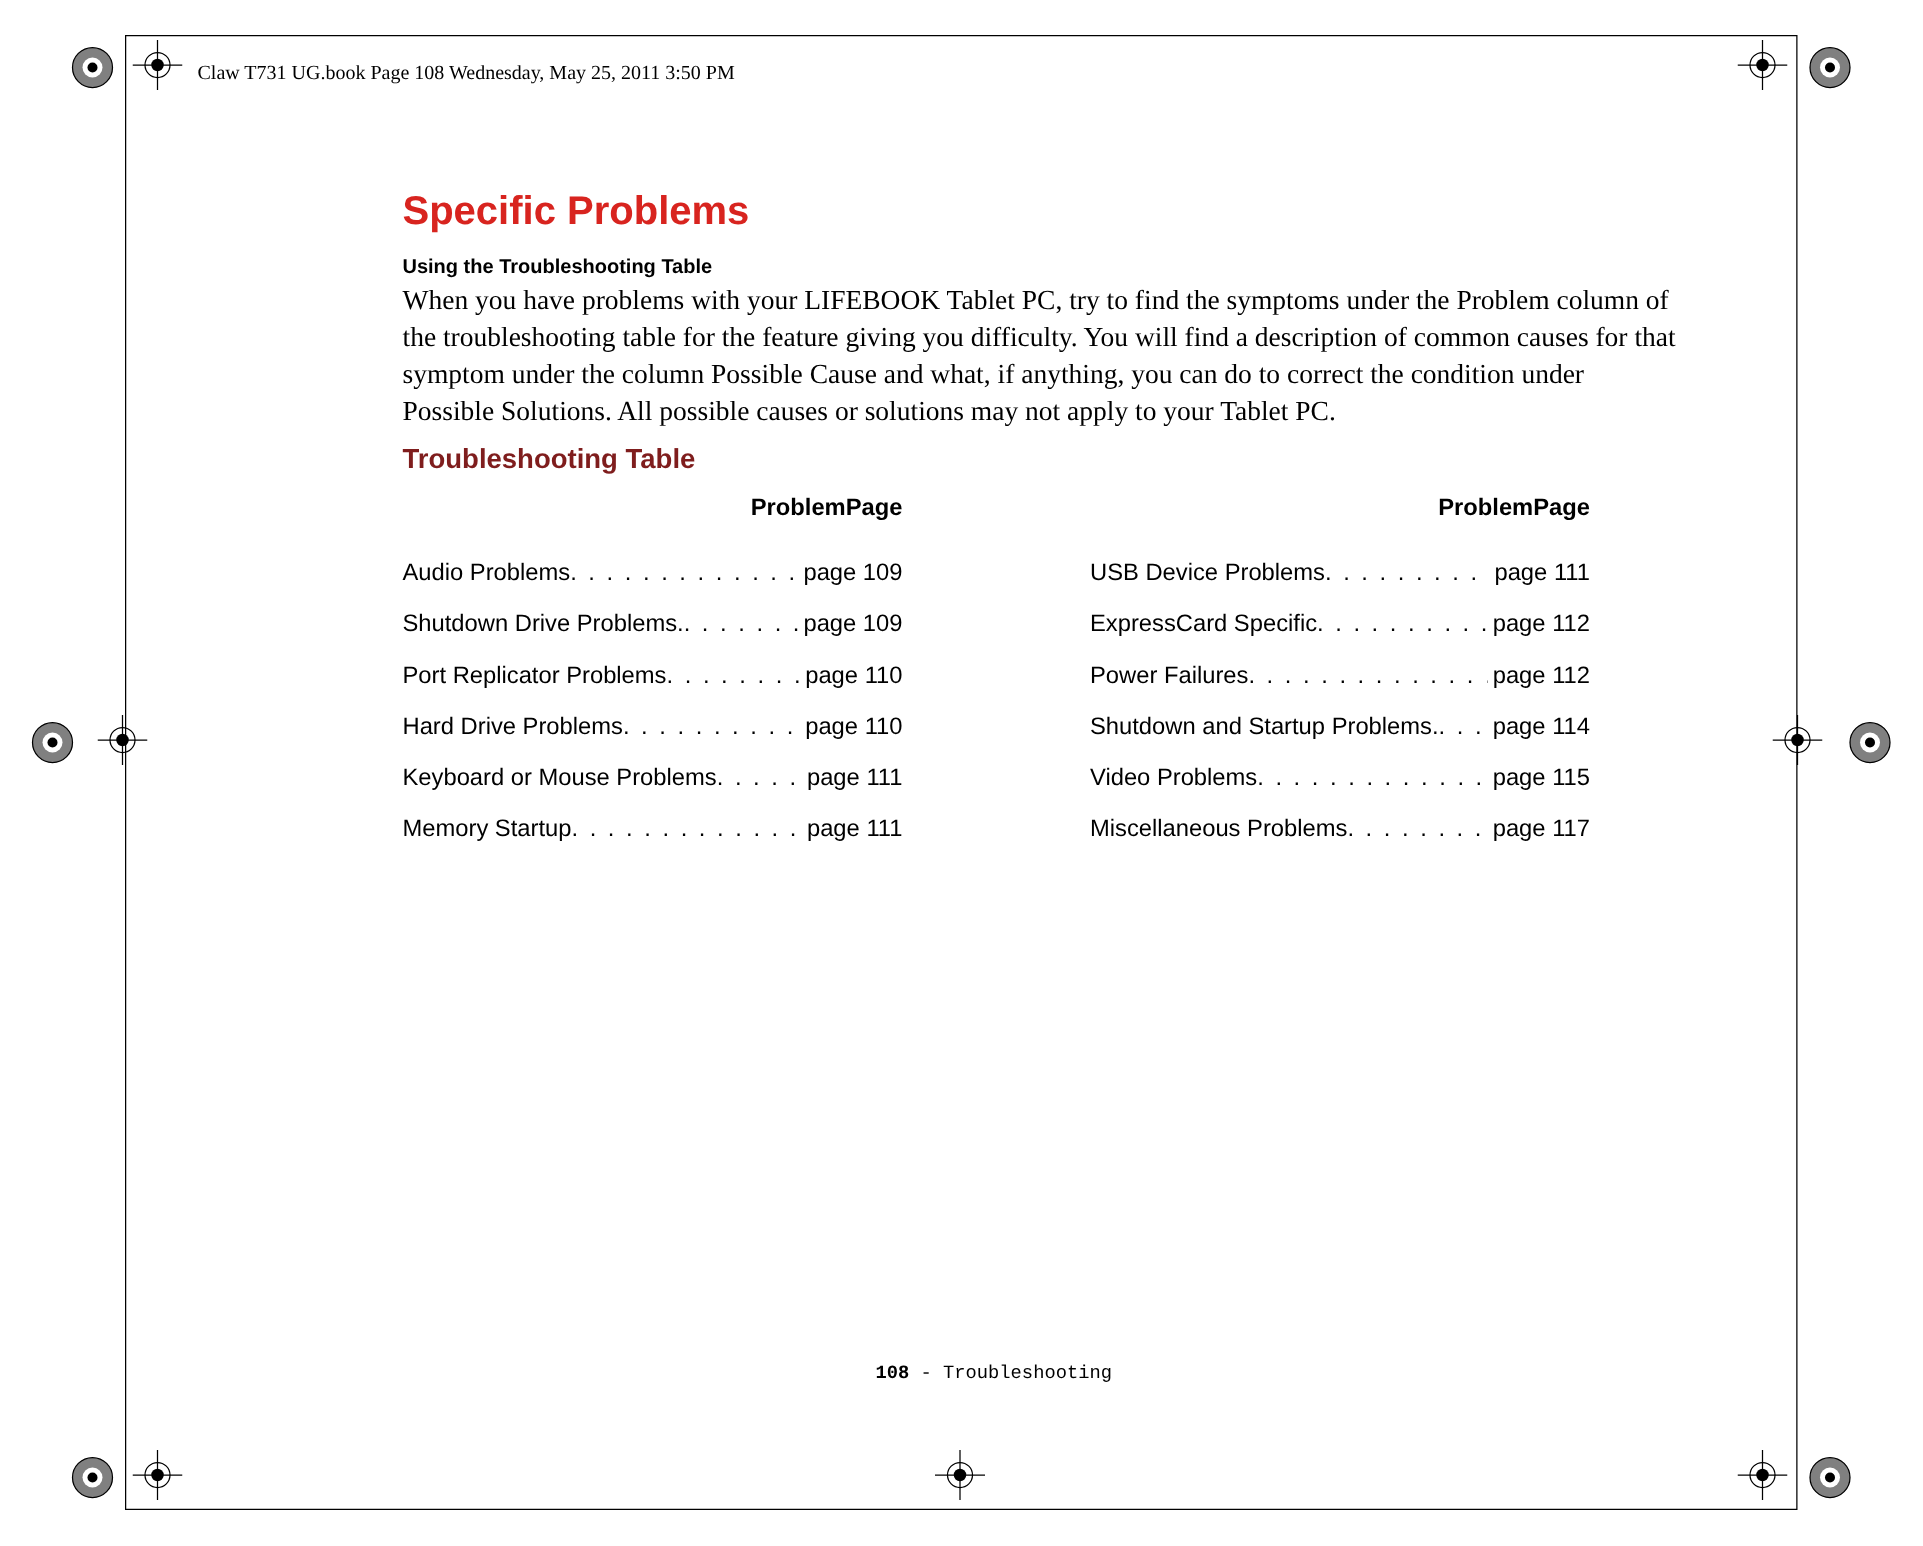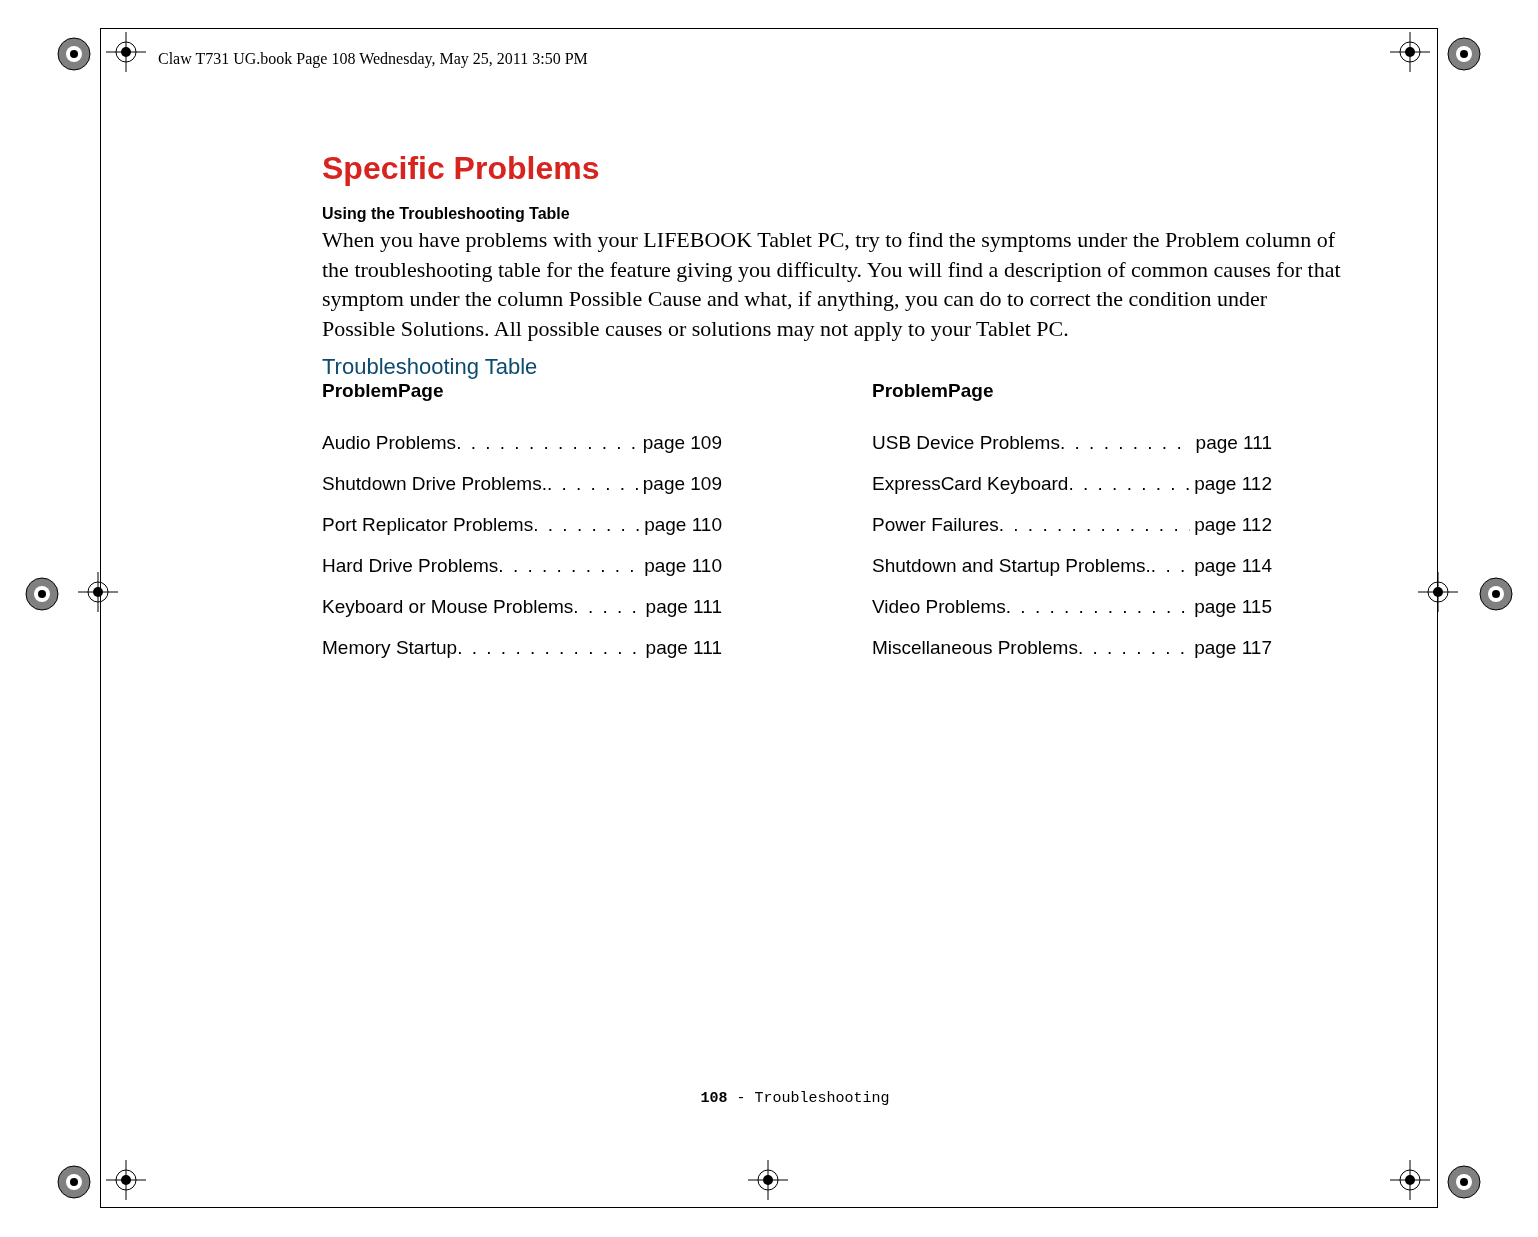--- a/index.html
+++ b/index.html
@@ -48,27 +48,29 @@
       margin-bottom: 2px;
     }
     .body-text {
       font-family: "Times New Roman", serif;
       font-size: 22px;
       line-height: 1.35;
       margin-bottom: 10px;
     }
     .h1b {
       font-family: Arial, Helvetica, sans-serif;
-      font-weight: normal;
+      font-weight: bold;
       font-size: 22px;
-      color: #0c4a6e;
+      color: #7f1d1d;
+      margin-bottom: 16px;
     }
     .toc-columns {
       display: flex;
       gap: 150px;
+      text-align: right;
     }
     .toc-col {
       width: 400px;
     }
     .toc-header {
       font-family: Arial, Helvetica, sans-serif;
       font-weight: bold;
       font-size: 19px;
       margin-bottom: 30px;
     }
@@ -241,21 +243,21 @@
       <div class="toc-header">
         <span>Problem</span><span>Page</span>
       </div>
       <div id="toc-right-rows">
           <div class="toc-row">
             <span class="toc-label">USB Device Problems</span>
             <span class="toc-dots"></span>
             <span class="toc-page">page 111</span>
           </div>
           <div class="toc-row">
-            <span class="toc-label">ExpressCard Keyboard</span>
+            <span class="toc-label">ExpressCard Specific</span>
             <span class="toc-dots"></span>
             <span class="toc-page">page 112</span>
           </div>
           <div class="toc-row">
             <span class="toc-label">Power Failures</span>
             <span class="toc-dots"></span>
             <span class="toc-page">page 112</span>
           </div>
           <div class="toc-row">
             <span class="toc-label">Shutdown and Startup Problems.</span>

